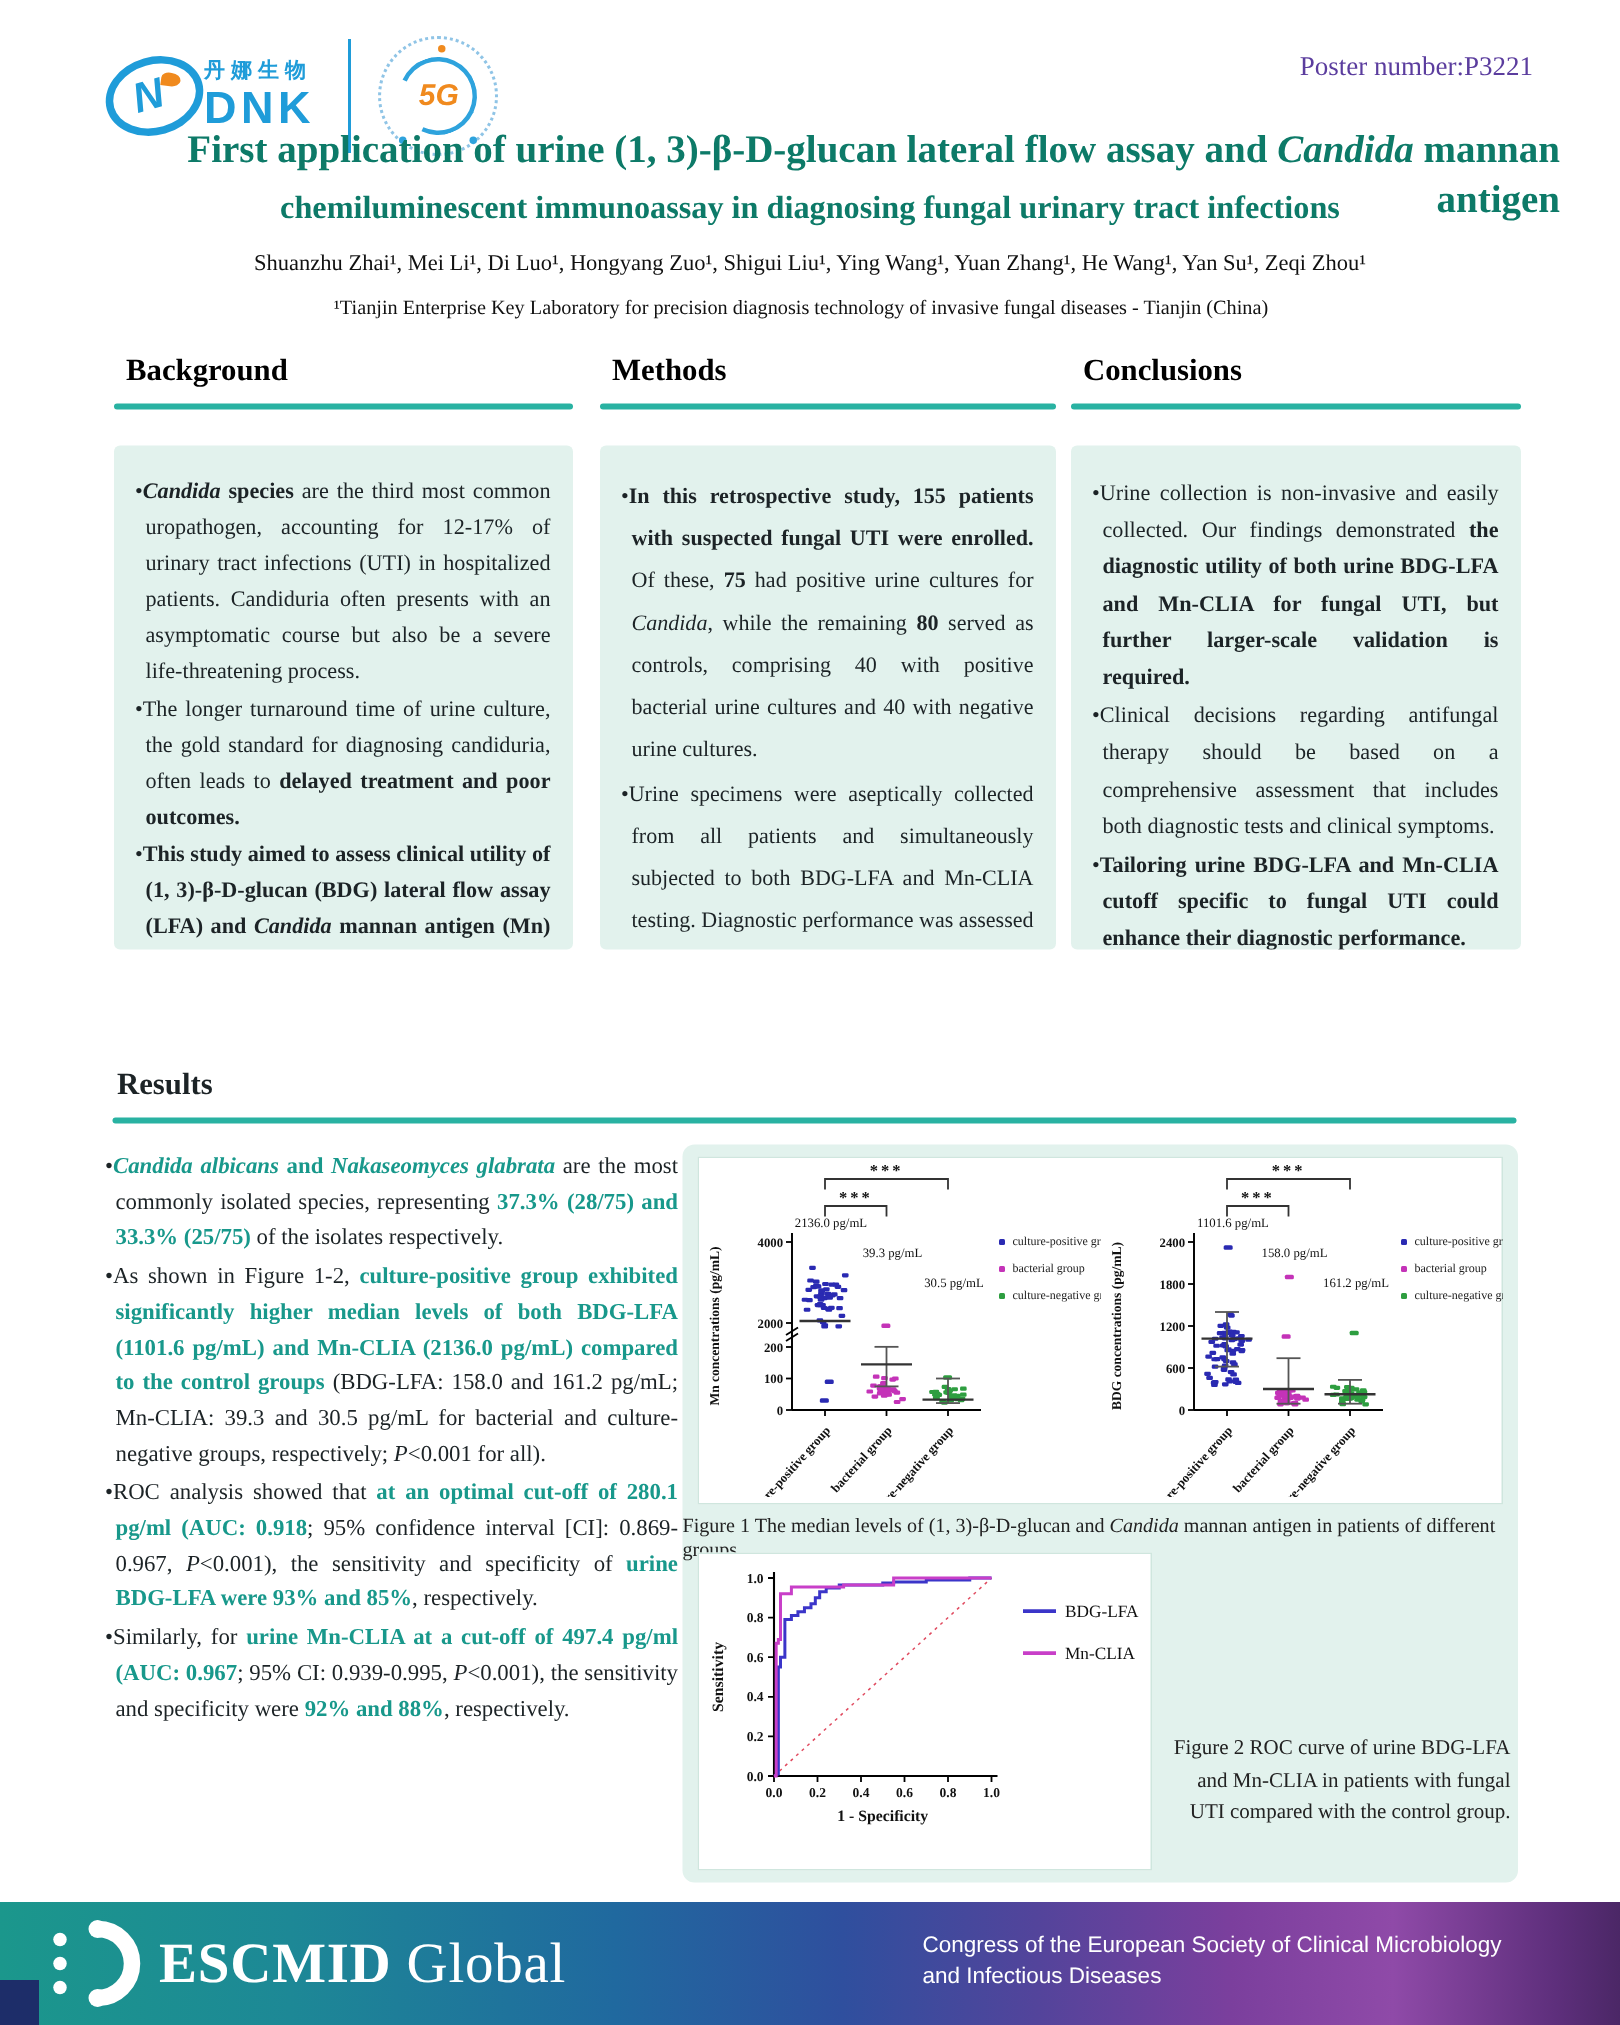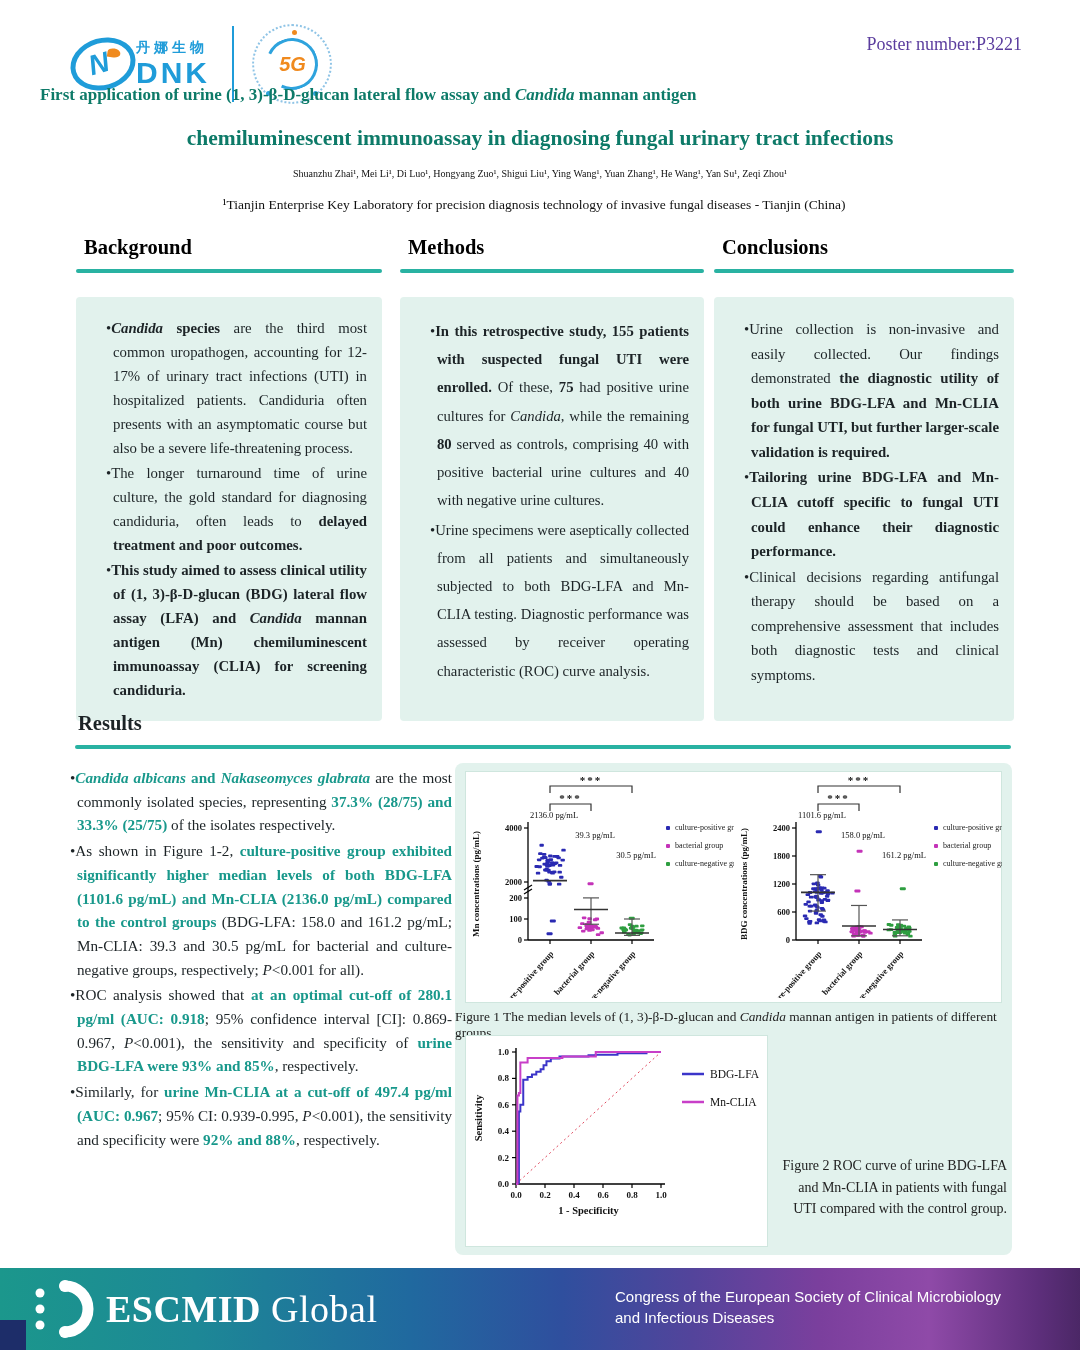--- a/index.html
+++ b/index.html
@@ -24,33 +24,33 @@
   .dnk-cn{font-size:14px;color:var(--blue-logo);letter-spacing:4px;font-weight:bold}
   .dnk-en{font-family:"Liberation Sans",sans-serif;font-size:30px;font-weight:800;color:var(--blue-logo);letter-spacing:3px;margin-top:3px}
   .logo-divider{width:2px;height:76px;background:var(--blue-logo);margin:0 18px 0 22px}
   .badge5g{position:relative;width:80px;height:80px;border:2px dotted #8fc4e6;border-radius:50%;display:flex;align-items:center;justify-content:center}
   .badge5g .inner{position:relative;width:52px;height:52px;border:3px solid #2ea3dd;border-left-color:transparent;border-radius:50%;display:flex;align-items:center;justify-content:center;transform:rotate(-20deg)}
   .badge5g .g5{transform:rotate(20deg);font-family:"Liberation Sans",sans-serif;font-weight:800;font-style:italic;font-size:20px;color:#f08a1e}
   .badge5g .dot{position:absolute;width:5px;height:5px;border-radius:50%}
   .poster-number{position:absolute;right:58px;top:34px;font-size:18px;color:var(--purple)}
 
   
-  .title{position:absolute;left:40px;right:40px;top:84px;text-align:left;color:var(--title-green);font-weight:bold;font-size:17px;line-height:1.25}
+  .title{position:absolute;left:40px;right:40px;top:84px;text-align:right;color:var(--title-green);font-weight:bold;font-size:26px;line-height:1.25}
   .title2{position:absolute;left:40px;right:40px;top:126px;text-align:center;color:var(--title-green);font-weight:bold;font-size:21.5px}
-  .authors{position:absolute;left:40px;right:40px;top:168px;text-align:center;font-size:10px;color:#111}
+  .authors{position:absolute;left:40px;right:40px;top:168px;text-align:center;font-size:15px;color:#111}
   .affiliation{position:absolute;left:28px;right:40px;top:197px;text-align:center;font-size:13.5px;color:#111}
 
   
   .col{position:absolute;top:236px}
   .col-bg{left:76px;width:306px}
   .col-me{left:400px;width:304px}
   .col-co{left:714px;width:300px}
   .col h2{font-size:20.5px;font-weight:bold;color:#000;padding-left:8px}
   .col .rule{height:4px;background:var(--teal-line);border-radius:2px;margin-top:10px}
-  .col .box{margin-top:24px;background:var(--mint);border-radius:4px;height:424px;padding:20px 15px 10px 30px;overflow:hidden}
+  .col .box{margin-top:24px;background:var(--mint);border-radius:4px;height:336px;padding:20px 15px 10px 14px;overflow:hidden}
   .bullet{text-align:justify;font-size:14.8px;line-height:1.62;margin-bottom:1px;padding-left:7px;text-indent:-7px}
   .col-me .bullet{line-height:1.92;font-size:14.7px}
   .col-co .bullet{line-height:1.66}
 
   
   .results-h{position:absolute;left:78px;top:712px;font-size:20.5px;font-weight:bold}
   .results-rule{position:absolute;left:75px;top:745px;width:936px;height:4px;background:var(--teal-line);border-radius:2px}
   .results-text{position:absolute;left:70px;top:766px;width:382px}
   .results-text .bullet{font-size:15.2px;line-height:1.56;margin-bottom:2px}
 
@@ -127,22 +127,22 @@
       <p class="bullet"><span>•</span><span class="seg-b">In this retrospective study, 155 patients with suspected fungal UTI were enrolled.</span><span> Of these, </span><span class="seg-b">75</span><span> had positive urine cultures for </span><span class="seg-i">Candida</span><span>, while the remaining </span><span class="seg-b">80</span><span> served as controls, comprising 40 with positive bacterial urine cultures and 40 with negative urine cultures.</span></p>
       <p class="bullet"><span>•Urine specimens were aseptically collected from all patients and simultaneously subjected to both BDG-LFA and Mn-CLIA testing. Diagnostic performance was assessed by receiver operating characteristic (ROC) curve analysis.</span></p>
     </div>
   </div>
 
   <div class="col col-co">
     <h2>Conclusions</h2>
     <div class="rule"></div>
     <div class="box">
       <p class="bullet"><span>•Urine collection is non-invasive and easily collected. Our findings demonstrated </span><span class="seg-b">the diagnostic utility of both urine BDG-LFA and Mn-CLIA for fungal UTI, but further larger-scale validation is required.</span></p>
+      <p class="bullet"><span>•Clinical decisions regarding antifungal therapy should be based on a comprehensive assessment that includes both diagnostic tests and clinical symptoms.</span></p>
       <p class="bullet"><span>•</span><span class="seg-b">Tailoring urine BDG-LFA and Mn-CLIA cutoff specific to fungal UTI could enhance their diagnostic performance.</span></p>
-      <p class="bullet"><span>•Clinical decisions regarding antifungal therapy should be based on a comprehensive assessment that includes both diagnostic tests and clinical symptoms.</span></p>
     </div>
   </div>
 
   <div class="results-h">Results</div>
   <div class="results-rule"></div>
 
   <div class="results-text">
     <p class="bullet"><span>•</span><span class="seg-ti">Candida albicans</span><span class="seg-t"> and </span><span class="seg-ti">Nakaseomyces glabrata</span><span> are the most commonly isolated species, representing </span><span class="seg-t">37.3% (28/75) and 33.3% (25/75)</span><span> of the isolates respectively.</span></p>
     <p class="bullet"><span>•As shown in Figure 1-2, </span><span class="seg-t">culture-positive group exhibited significantly higher median levels of both BDG-LFA (1101.6 pg/mL) and Mn-CLIA (2136.0 pg/mL) compared to the control groups</span><span> (BDG-LFA: 158.0 and 161.2 pg/mL; Mn-CLIA: 39.3 and 30.5 pg/mL for bacterial and culture-negative groups, respectively; </span><span class="seg-i">P</span><span>&lt;0.001 for all).</span></p>
     <p class="bullet"><span>•ROC analysis showed that </span><span class="seg-t">at an optimal cut-off of 280.1 pg/ml (AUC: 0.918</span><span>; 95% confidence interval [CI]: 0.869-0.967, </span><span class="seg-i">P</span><span>&lt;0.001), the sensitivity and specificity of </span><span class="seg-t">urine BDG-LFA were 93% and 85%</span><span>, respectively.</span></p>

